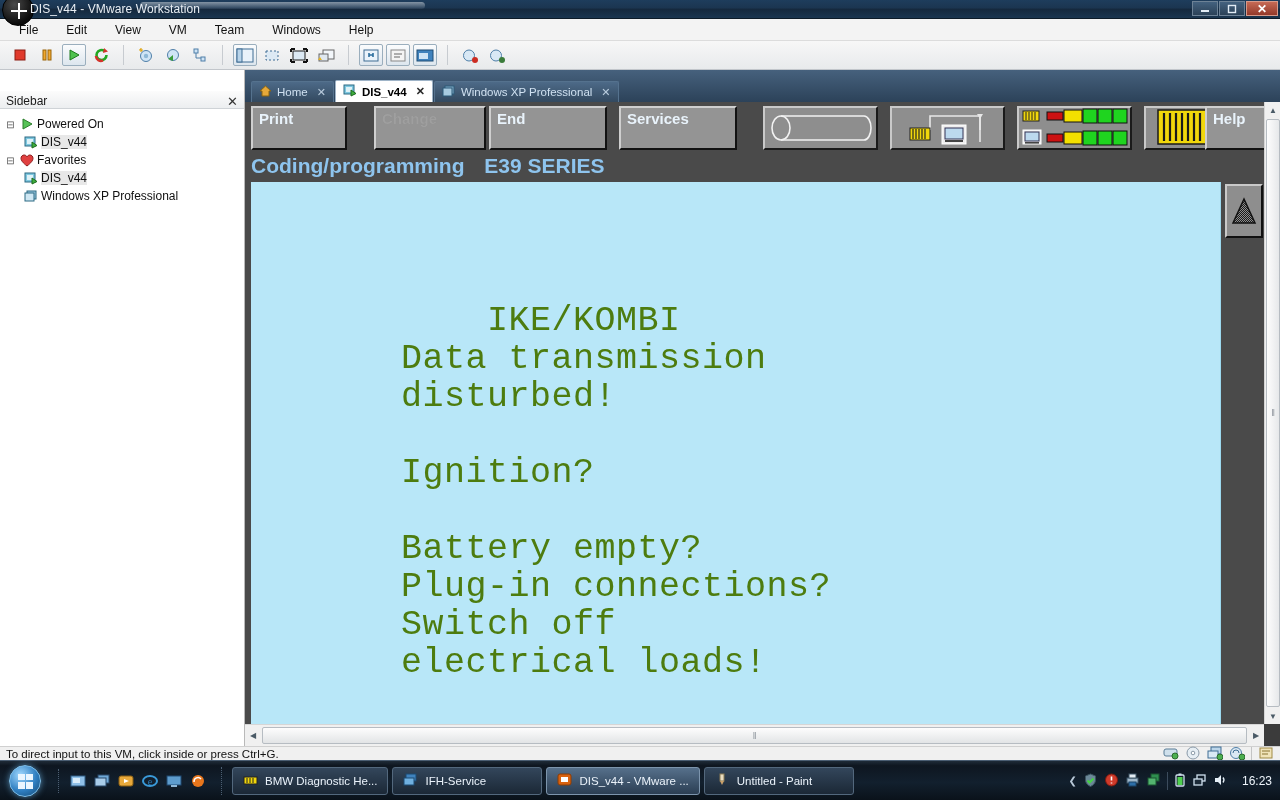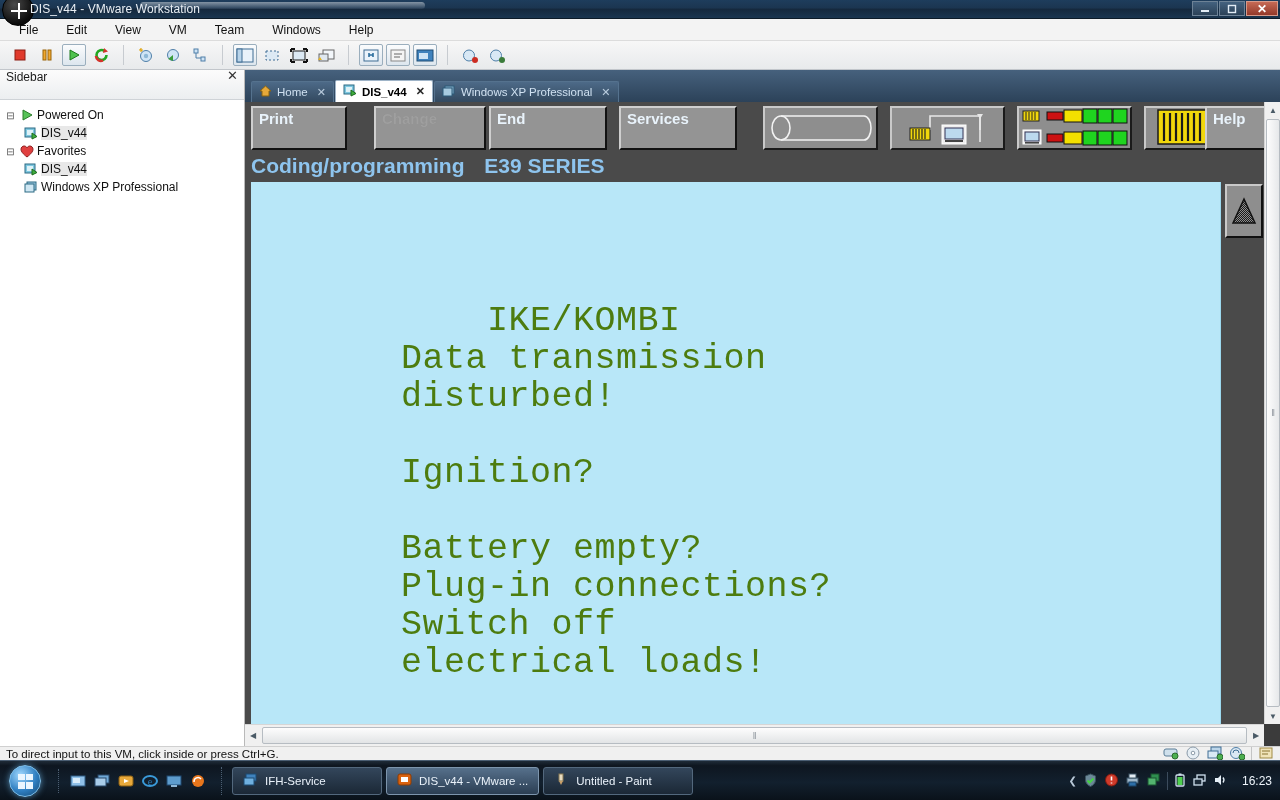--- a/index.html
+++ b/index.html
@@ -51,23 +51,23 @@
   .tbbtn { width:24px; height:22px; display:flex; align-items:center; justify-content:center;
            border:1px solid transparent; border-radius:2px; position:relative; }
   .tbbtn.framed { border:1px solid #9aaebd; background:linear-gradient(to bottom,#fbfcfd,#dde6ee); }
 
   
   .body-area { flex:1; display:flex; min-height:0; }
 
   
   .sidebar { width:245px; background:#fff; border-right:1px solid #b9b9b9; display:flex;
              flex-direction:column; }
-  .sb-header { height:30px; background:linear-gradient(to bottom,#fcfcfc,#eceef0);
-               border-bottom:1px solid #cfd3d7; display:flex; align-items:flex-start;
-               padding:0 6px; justify-content:space-between; }
+  .sb-header { height:18px; background:linear-gradient(to bottom,#fcfcfc,#eceef0);
+               border-bottom:1px solid #cfd3d7; display:flex; align-items:flex-end;
+               padding:0 6px; justify-content:space-between;margin-top:21px; }
   .sb-title { font-size:12px; color:#1a1a1a; }
   .sb-close { font-size:13px; color:#333; line-height:12px; }
   .sb-tree { padding:6px 0 0 0; font-size:12px; }
   .tree-row { display:flex; align-items:center; height:18px; padding-left:4px; }
   .tree-row .tw { width:13px; text-align:center; color:#555; font-size:10px; }
   .tree-row .ic { width:20px; display:flex; align-items:center; justify-content:center; }
   .tree-row.child { padding-left:21px; }
   .tree-row .lbl { color:#101010; }
   .tree-row.sel .lbl { background:#e8e8e8; }
 
@@ -629,20 +629,33 @@
             <circle cx="8" cy="7" r="6" fill="#e8761c"></circle>
             <path d="M4 8a4 4 0 0 1 7-3" stroke="#fff" fill="none" stroke-width="1.4"></path>
           </svg>
       </span>
     </div>
 
     <div class="tb-tasks">
       <div class="tb-task">
         <span>
           <svg width="15" height="13">
+              <rect x="1" y="4" width="13" height="7" fill="#f1d70b" stroke="#222"></rect>
+              <g stroke="#222" stroke-width="1">
+                <line x1="4" y1="5" x2="4" y2="10"></line>
+                <line x1="7" y1="5" x2="7" y2="10"></line>
+                <line x1="10" y1="5" x2="10" y2="10"></line>
+              </g>
+            </svg>
+        </span>
+        <span>BMW Diagnostic He...</span>
+      </div>
+      <div class="tb-task">
+        <span>
+          <svg width="15" height="13">
               <rect x="3" y="1" width="10" height="7" fill="#3f82bd" stroke="#1c4a72"></rect>
               <rect x="1" y="5" width="10" height="7" fill="#6fb0e0" stroke="#1c4a72"></rect>
             </svg>
         </span>
         <span>IFH-Service</span>
       </div>
       <div class="tb-task active">
         <span>
           <svg width="15" height="13">
               <rect x="1" y="1" width="13" height="11" rx="2" fill="#d9620f" stroke="#8a3c06"></rect>

